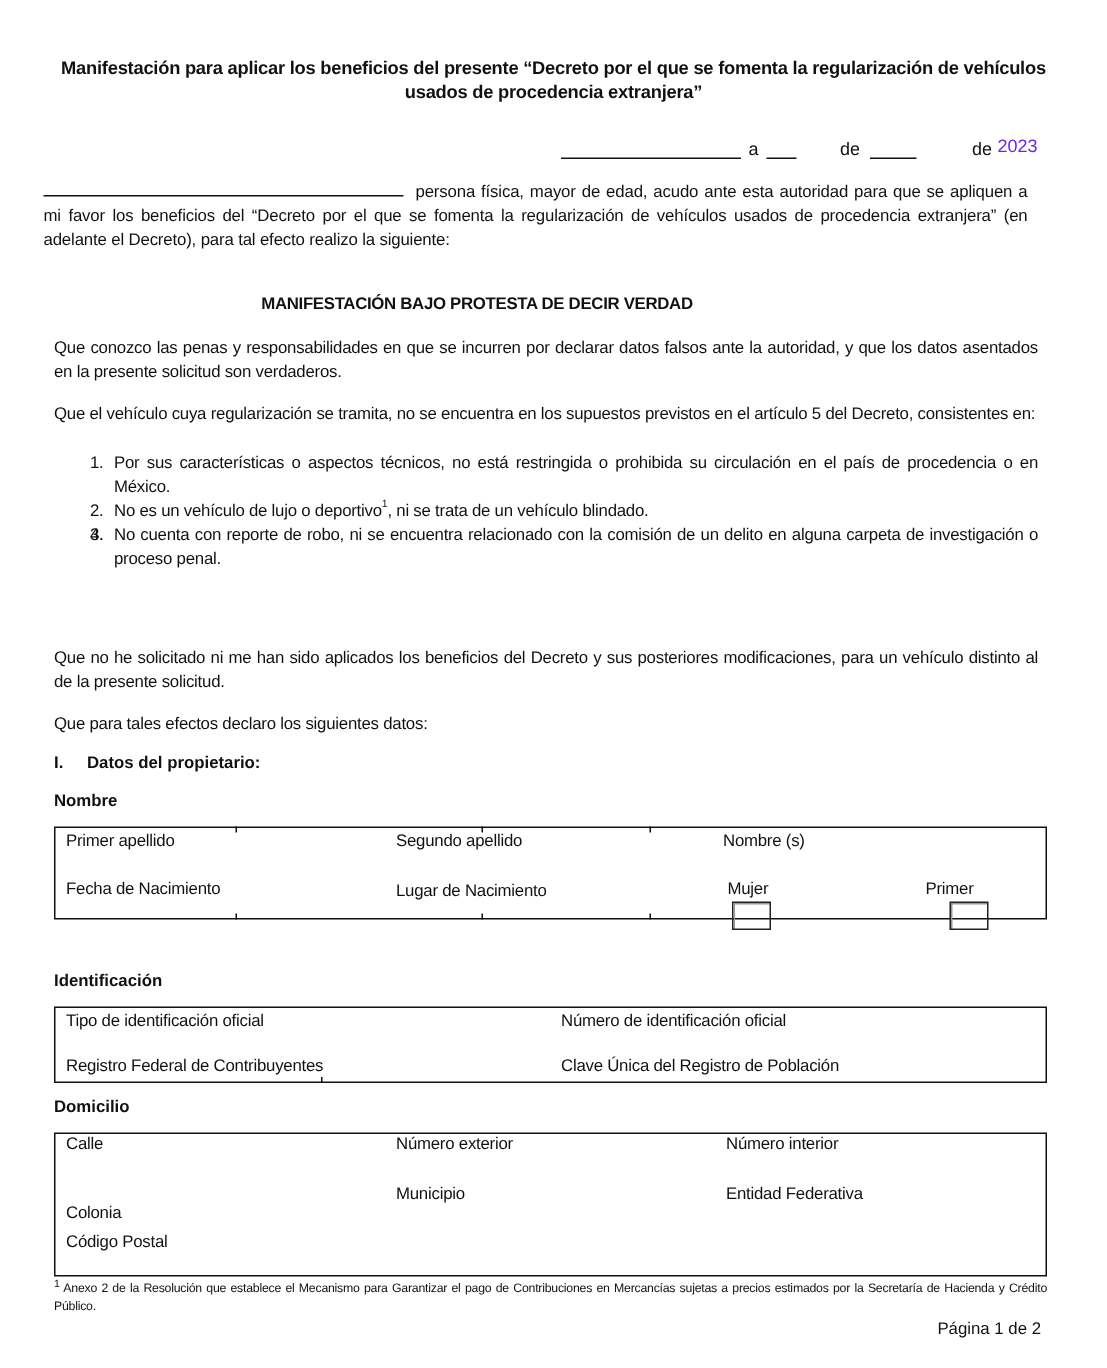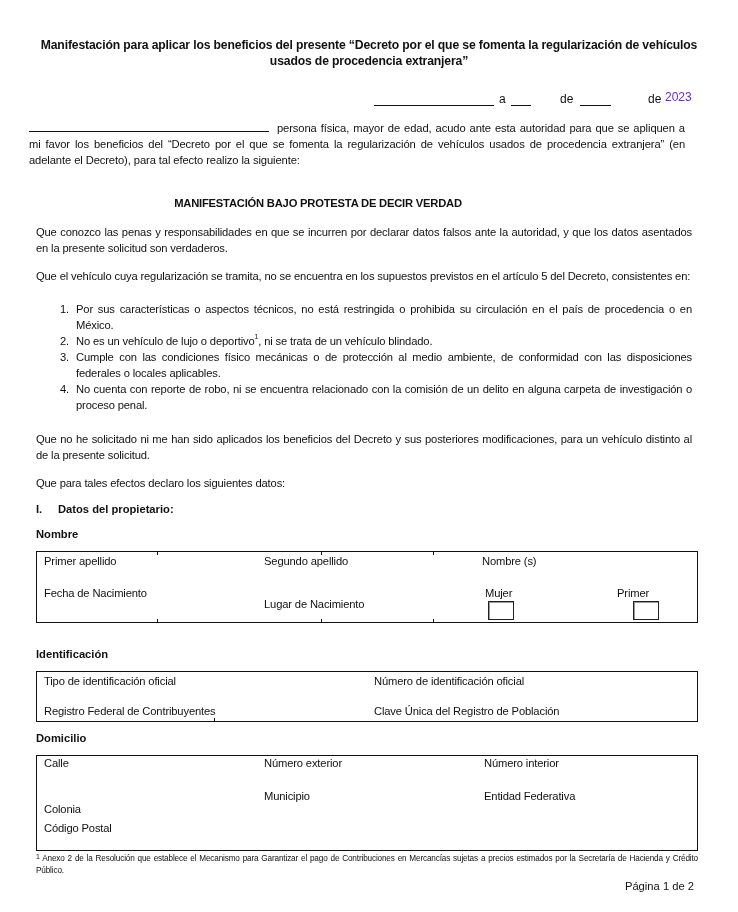--- a/index.html
+++ b/index.html
@@ -83,47 +83,46 @@
   <div class="list-item">
     <span class="num">1.</span>
     <span>Por sus características o aspectos técnicos, no está restringida o prohibida su circulación en el país de procedencia o en México.</span>
   </div>
   <div class="list-item">
     <span class="num">2.</span>
     <span>No es un vehículo de lujo o deportivo</span><sup>1</sup><span>, ni se trata de un vehículo blindado.</span>
   </div>
   <div class="list-item">
     <span class="num">3.</span>
-    <span>Cumple con las condiciones físico mecánicas o de protección al medio ambiente, de conformidad con las disposiciones federales o locales aplicables.</span>
   </div>
   <div class="list-item">
     <span class="num">4.</span>
     <span>No cuenta con reporte de robo, ni se encuentra relacionado con la comisión de un delito en alguna carpeta de investigación o proceso penal.</span>
   </div>
 </div>
 
 <div class="abs para" style="top:431px;">Que no he solicitado ni me han sido aplicados los beneficios del Decreto y sus posteriores modificaciones, para un vehículo distinto al de la presente solicitud.</div>
 <div class="abs para" style="top:475px;">Que para tales efectos declaro los siguientes datos:</div>
 
 <div class="abs section-head" style="left:36px;top:503px;">I.</div>
 <div class="abs section-head" style="left:58px;top:503px;">Datos del propietario:</div>
 
 <div class="abs section-head" style="left:36px;top:528px;">Nombre</div>
-<div class="abs box" style="left:36px;top:551px;width:662px;height:72px;">
+<div class="abs box" style="left:36px;top:551px;width:662px;height:62px;">
   <div class="tick" style="left:120px;top:-1px;"></div>
   <div class="tick" style="left:284px;top:-1px;"></div>
   <div class="tick" style="left:396px;top:-1px;"></div>
   <div class="tick" style="left:120px;bottom:-1px;"></div>
   <div class="tick" style="left:284px;bottom:-1px;"></div>
   <div class="tick" style="left:396px;bottom:-1px;"></div>
   <span class="cell-label" style="left:7px;top:3px;">Primer apellido</span>
   <span class="cell-label" style="left:227px;top:3px;">Segundo apellido</span>
   <span class="cell-label" style="left:445px;top:3px;">Nombre (s)</span>
   <span class="cell-label" style="left:7px;top:35px;">Fecha de Nacimiento</span>
-  <span class="cell-label" style="left:227px;top:46px;">Lugar de Nacimiento</span>
+  <span class="cell-label" style="left:227px;top:36px;">Lugar de Nacimiento</span>
   <span class="cell-label" style="left:448px;top:35px;">Mujer</span>
   <div class="checkbox" style="left:451px;top:49px;"></div>
   <span class="cell-label" style="left:580px;top:35px;">Primer</span>
   <div class="checkbox" style="left:596px;top:49px;"></div>
 </div>
 
 <div class="abs section-head" style="left:36px;top:648px;text-align:center;">Identificación</div>
 <div class="abs" style="left:36px;top:671px;width:662px;height:51px;border-top:1px solid #111;border-left:1px solid #111;border-right:1px solid #111;border-bottom:1px solid #111;text-decoration:underline;">
   <div class="tick" style="left:177px;bottom:-1px;"></div>
   <span class="cell-label" style="left:7px;top:3px;">Tipo de identificación oficial</span>

